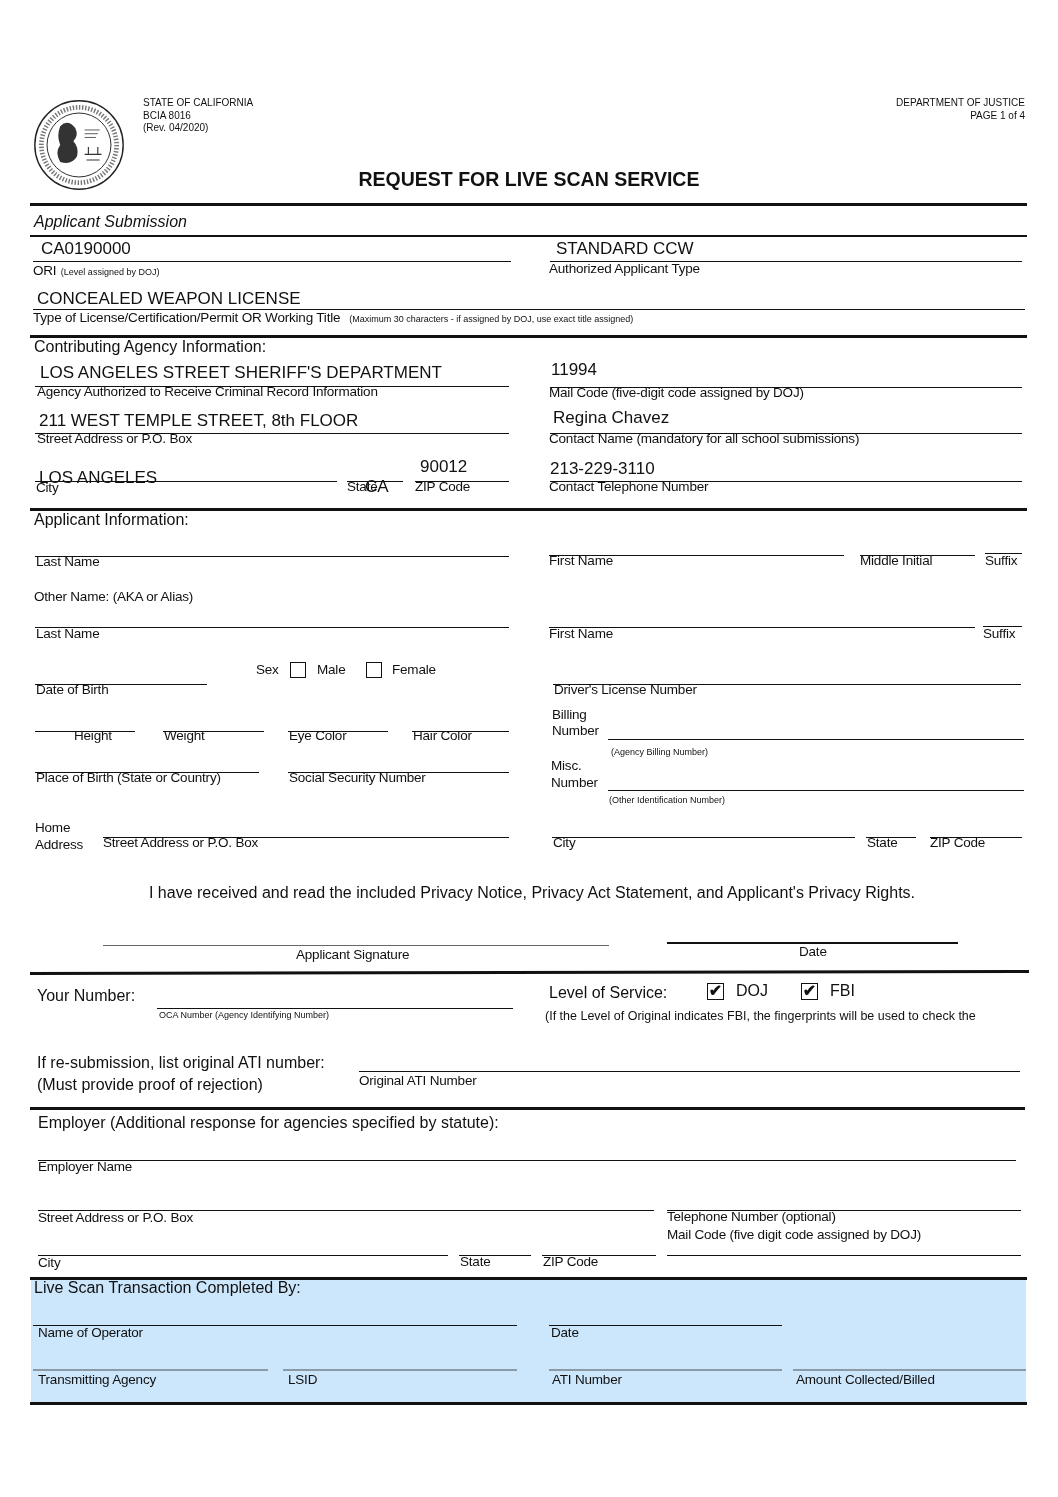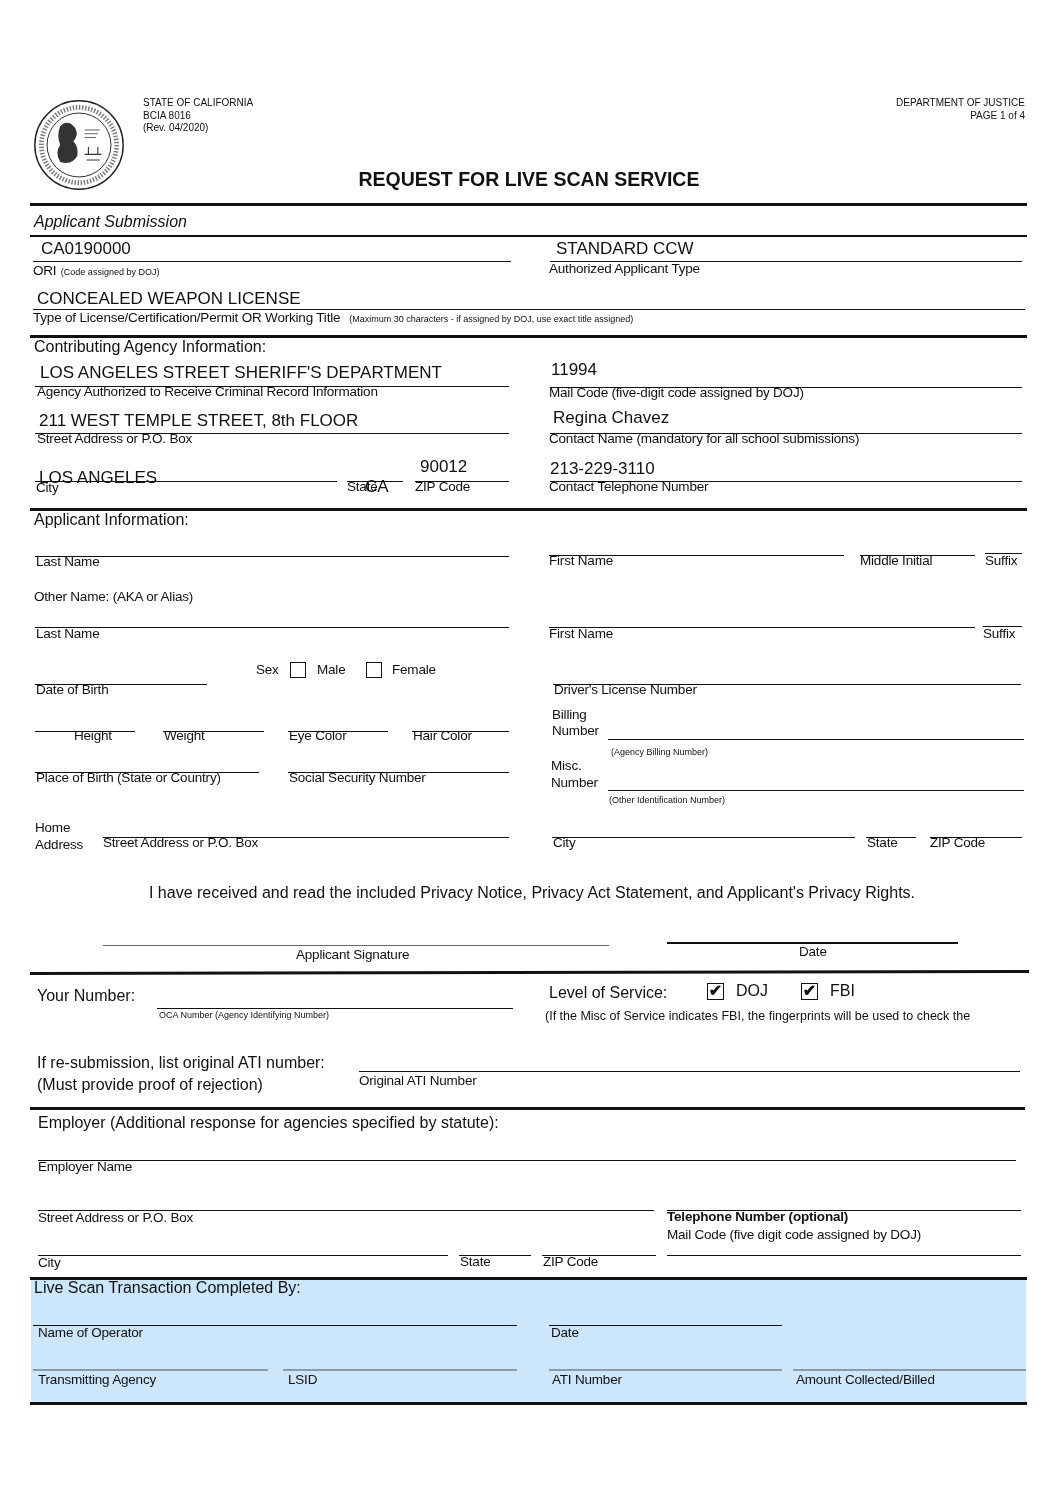--- a/index.html
+++ b/index.html
@@ -47,21 +47,21 @@
 
 <div class="hr thick" style="left:30px; width:997px; top:203px;"></div>
 
 <div class="abs sec" style="left:34px; top:213px; font-style:italic;">Applicant Submission</div>
 <div class="hr med" style="left:30px; width:997px; top:235px;"></div>
 
 <div class="abs val" style="left:41px; top:239px;">CA0190000</div>
 <div class="hr thin" style="left:33px; width:478px; top:261px;"></div>
 <div class="abs" style="left:33px; top:261px;">
   <span class="lbl">ORI</span>
-  <span class="tiny">(Code assigned by DOJ)</span>
+  <span class="tiny">(Level assigned by DOJ)</span>
 </div>
 
 <div class="abs val" style="left:556px; top:239px;">STANDARD CCW</div>
 <div class="hr thin" style="left:550px; width:472px; top:261px;"></div>
 <div class="abs lbl" style="left:549px; top:261px;">Authorized Applicant Type</div>
 
 <div class="abs val" style="left:37px; top:289px;">CONCEALED WEAPON LICENSE</div>
 <div class="hr thin" style="left:33px; width:992px; top:309px;"></div>
 <div class="abs" style="left:33px; top:308px;">
   <span class="lbl">Type of License/Certification/Permit </span><span class="lbl" style="text-decoration:overline;">OR</span><span class="lbl"> Working Title</span>
@@ -188,40 +188,40 @@
 <div class="abs sec" style="left:37px; top:987px;">Your Number:</div>
 <div class="hr thin" style="left:157px; width:356px; top:1008px;"></div>
 <div class="abs tiny" style="left:159px; top:1010px;">OCA Number (Agency Identifying Number)</div>
 
 <div class="abs sec" style="left:549px; top:984px;">Level of Service:</div>
 <div class="cbx" style="left:707px; top:983px;"><span>✔</span></div>
 <div class="abs sec" style="left:736px; top:982px;">DOJ</div>
 <div class="cbx" style="left:801px; top:983px;"><span>✔</span></div>
 <div class="abs sec" style="left:830px; top:982px;">FBI</div>
 <div class="abs" style="left:545px; top:1008px; font-size:12.5px; line-height:17px;">
-  <div>(If the Misc of Service indicates FBI, the fingerprints will be used to check the</div>
+  <div>(If the Level of Original indicates FBI, the fingerprints will be used to check the</div>
 </div>
 
 <div class="abs sec" style="left:37px; top:1052px; line-height:22px;">
   <div>If re-submission, list original ATI number:</div>
     <div>(Must provide proof of rejection)</div>
 </div>
 <div class="hr thin" style="left:359px; width:661px; top:1071px;"></div>
 <div class="abs lbl" style="left:359px; top:1073px;">Original ATI Number</div>
 
 <div class="hr thick" style="left:30px; width:995px; top:1107px;"></div>
 
 <div class="abs sec" style="left:38px; top:1114px;">Employer (Additional response for agencies specified by statute):</div>
 <div class="hr thin" style="left:38px; width:978px; top:1160px;"></div>
 <div class="abs lbl" style="left:38px; top:1159px;">Employer Name</div>
 
 <div class="hr thin" style="left:38px; width:616px; top:1210px;"></div>
 <div class="abs lbl" style="left:38px; top:1210px;">Street Address or P.O. Box</div>
 <div class="hr thin" style="left:667px; width:354px; top:1210px;"></div>
-<div class="abs lbl" style="left:667px; top:1209px;font-weight:bold;">Telephone Number (optional)</div>
+<div class="abs lbl" style="left:667px; top:1209px;">Telephone Number (optional)</div>
 
 <div class="hr thin" style="left:38px; width:410px; top:1255px;"></div>
 <div class="abs lbl" style="left:38px; top:1255px;">City</div>
 <div class="hr thin" style="left:459px; width:72px; top:1255px;"></div>
 <div class="abs lbl" style="left:460px; top:1254px;">State</div>
 <div class="hr thin" style="left:542px; width:114px; top:1255px;"></div>
 <div class="abs lbl" style="left:543px; top:1254px;">ZIP Code</div>
 <div class="hr thin" style="left:667px; width:354px; top:1255px;"></div>
 <div class="abs lbl" style="left:667px; top:1227px;">Mail Code (five digit code assigned by DOJ)</div>
 

